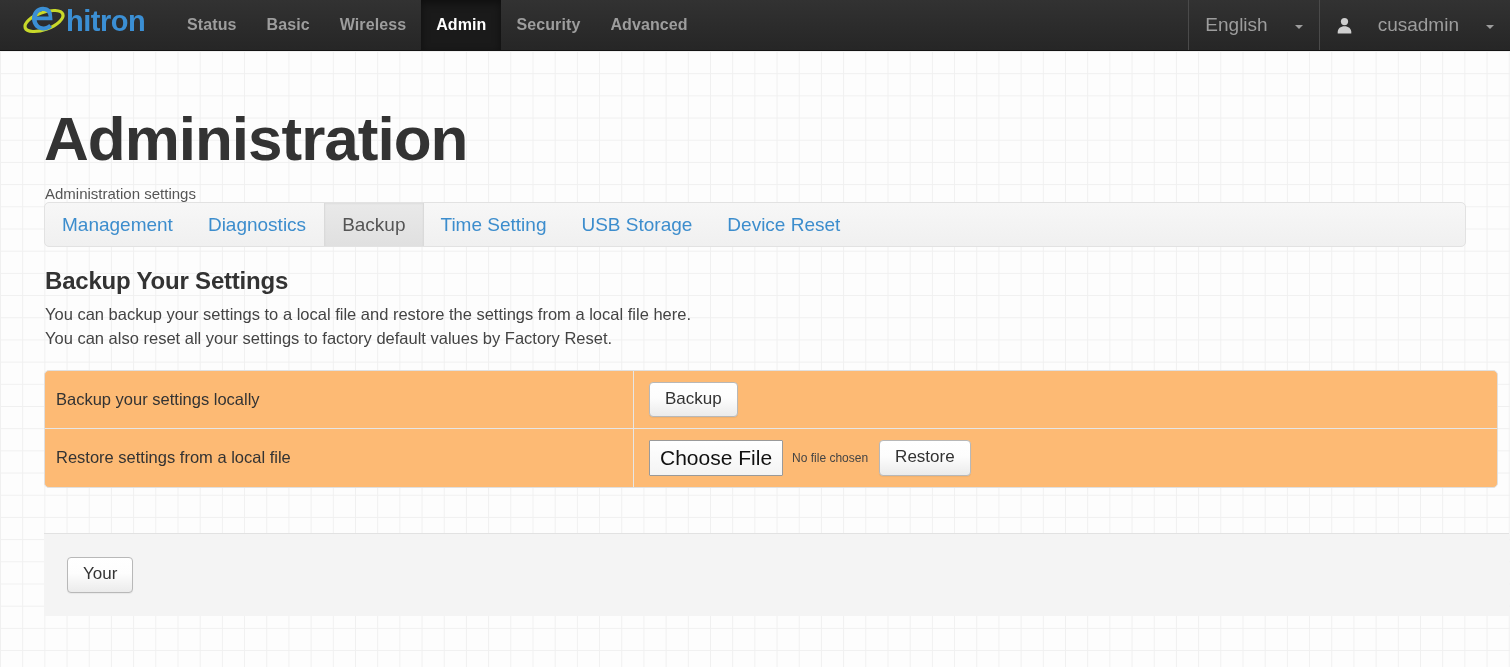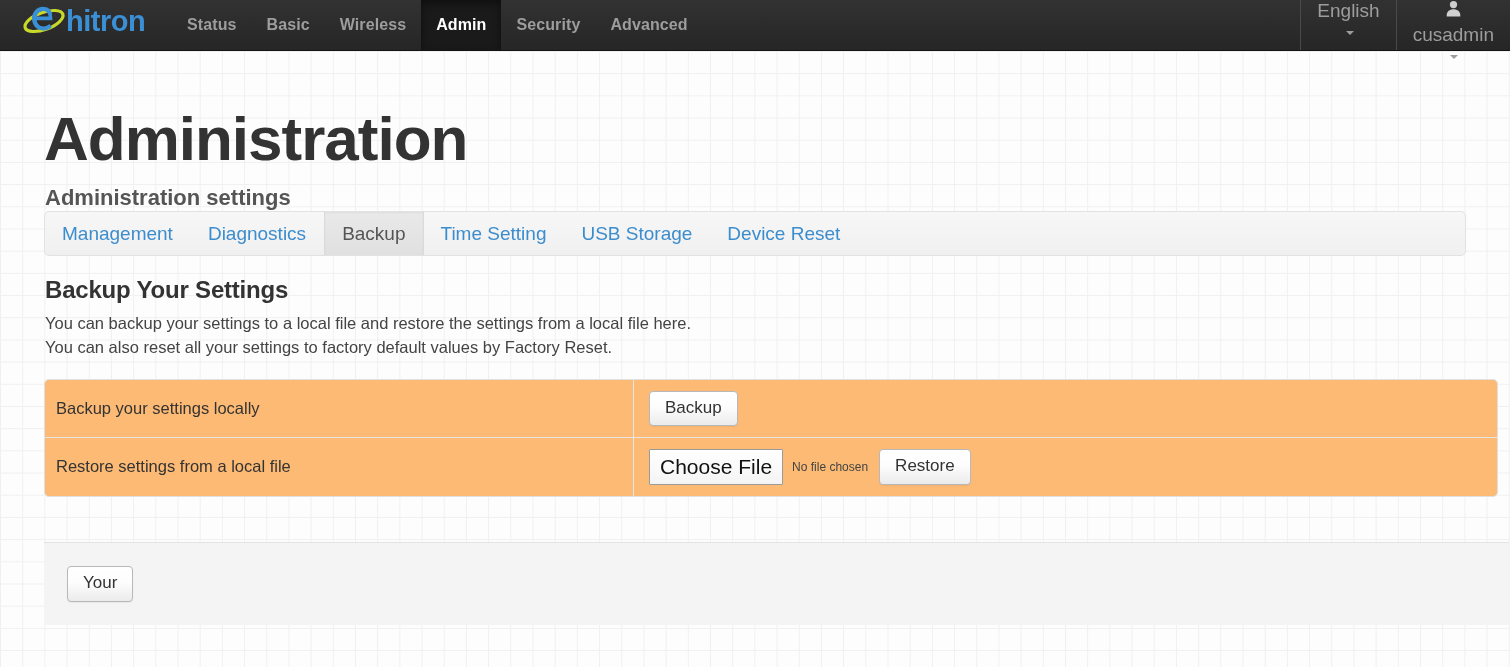--- a/index.html
+++ b/index.html
@@ -70,28 +70,27 @@
     align-items: stretch;
   }
   .nav-sep {
     width: 1px;
     background: #4a4a4a;
     margin: 0;
   }
   .nav-drop {
     display: flex;
     align-items: center;
-    gap: 7px;
+    gap: 25px;
     padding: 0 16px;
     color: #9d9d9d;
     font-size: 19px;
     text-decoration: none;
     cursor: pointer;
     white-space: nowrap;
-    flex-direction: column;
   }
   .caret {
     display: inline-block;
     width: 0; height: 0;
     border-left: 4px solid transparent;
     border-right: 4px solid transparent;
     border-top: 4px solid #9d9d9d;
     margin-left: 2px;
     position: relative;
     top: 2px;
@@ -105,24 +104,24 @@
   .page-title {
     font-size: 62px;
     font-weight: bold;
     color: #333333;
     margin: 0;
     padding-top: 55px;
     letter-spacing: -1px;
     line-height: 1.05;
   }
   .page-sub {
-    font-size: 22px;
+    font-size: 15px;
     color: #555555;
     margin: 14px 0 0 1px;
-    font-weight: bold;
+    font-weight: normal;
   }
 
   
   .tabstrip {
     height: 45px;
     background: #f4f4f4;
     background-image: linear-gradient(to bottom, #f7f7f7 0%, #f0f0f0 100%);
     border: 1px solid #e2e2e2;
     border-radius: 5px;
     display: flex;

